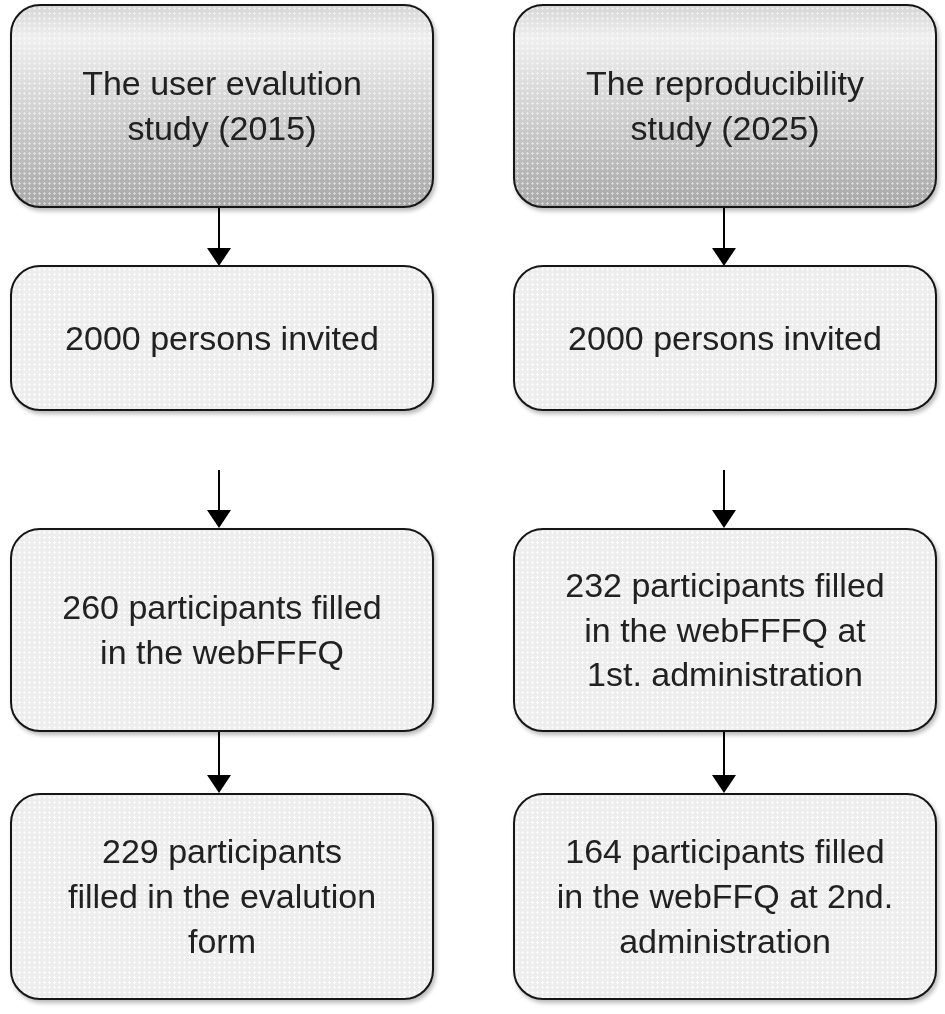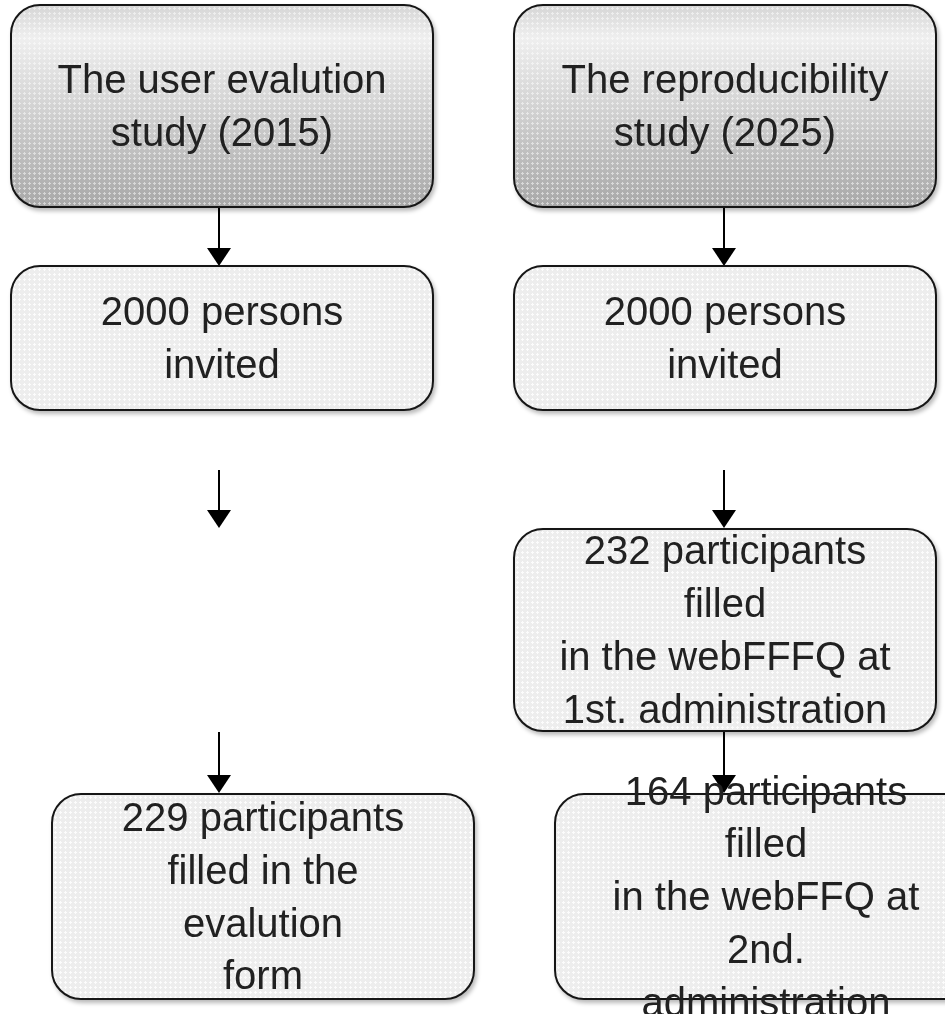--- a/index.html
+++ b/index.html
@@ -17,23 +17,23 @@
   }
   .box {
     position: absolute;
     box-sizing: border-box;
     border: 2px solid var(--box-border, #161616);
     border-radius: 30px;
     display: flex;
     align-items: center;
     justify-content: center;
     text-align: center;
-    padding: 8px 30px;
+    padding: 8px 4px;
     color: var(--text, #212121);
-    font-size: 40px;
+    font-size: 34px;
     line-height: 1.32;
     box-shadow: 2px 3px 4px rgba(0,0,0,0.28);
     background-color: var(--box-fill, #ededed);
     
     background-image: radial-gradient(rgba(255,255,255,0.85) 1px, rgba(255,255,255,0) 1.3px);
     background-size: 5px 5px;
   }
   .box.header-box {
     background-image:
       radial-gradient(rgba(255,255,255,0.5) 1px, rgba(255,255,255,0) 1.3px),
@@ -45,21 +45,21 @@
         var(--header-gradient-bottom, #a8a8a8) 100%);
     background-size: 5px 5px, 100% 100%;
   }
   .box-text { white-space: pre-line; }
 
   .col-left  { left: 10px;  width: 424px; }
   .col-right { left: 513px; width: 424px; }
   .r1 { top: 4px;   height: 204px; }
   .r2 { top: 265px; height: 146px; }
   .r3 { top: 528px; height: 204px; }
-  .r4 { top: 793px; height: 207px; margin-left: 41px; }
+  .r4 { top: 793px; height: 207px; }
 
   .arrow {
     position: absolute;
     width: 24px;
     display: flex;
     flex-direction: column;
     align-items: center;
   }
   .arrow-line {
     width: 2px;
@@ -87,20 +87,24 @@
   <div class="arrow" style="left:207px; top:208px; height:58px;">
     <div class="arrow-line"></div>
     <div class="arrow-head"></div>
   </div>
   <div class="box col-left r2">
     <div class="box-text">2000 persons invited</div>
   </div>
   <div class="arrow" style="left:207px; top:470px; height:58px;">
     <div class="arrow-line"></div>
     <div class="arrow-head"></div>
+  </div>
+  <div class="box col-left r3">
+    <div class="box-text">260 participants filled
+in the webFFFQ</div>
   </div>
   <div class="arrow" style="left:207px; top:732px; height:61px;">
     <div class="arrow-line"></div>
     <div class="arrow-head"></div>
   </div>
   <div class="box col-left r4">
     <div class="box-text">229 participants
 filled in the evalution
 form</div>
   </div>

